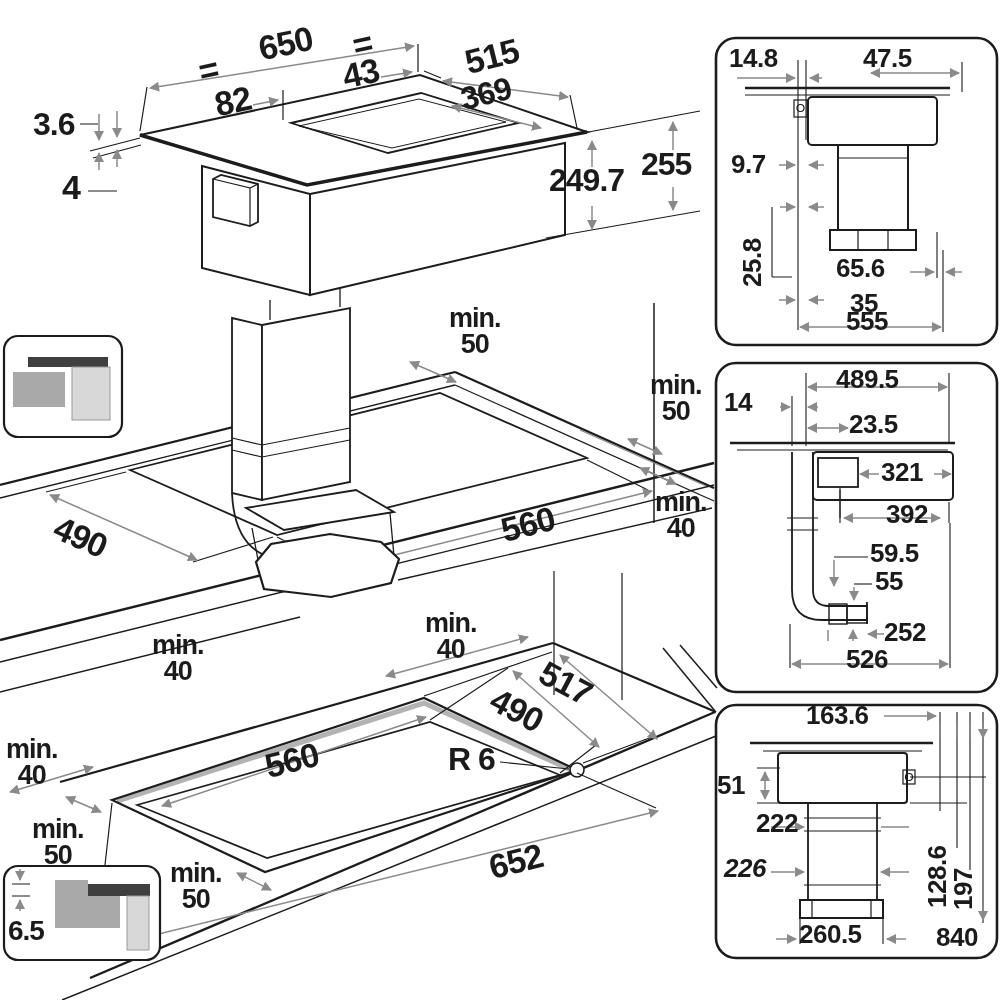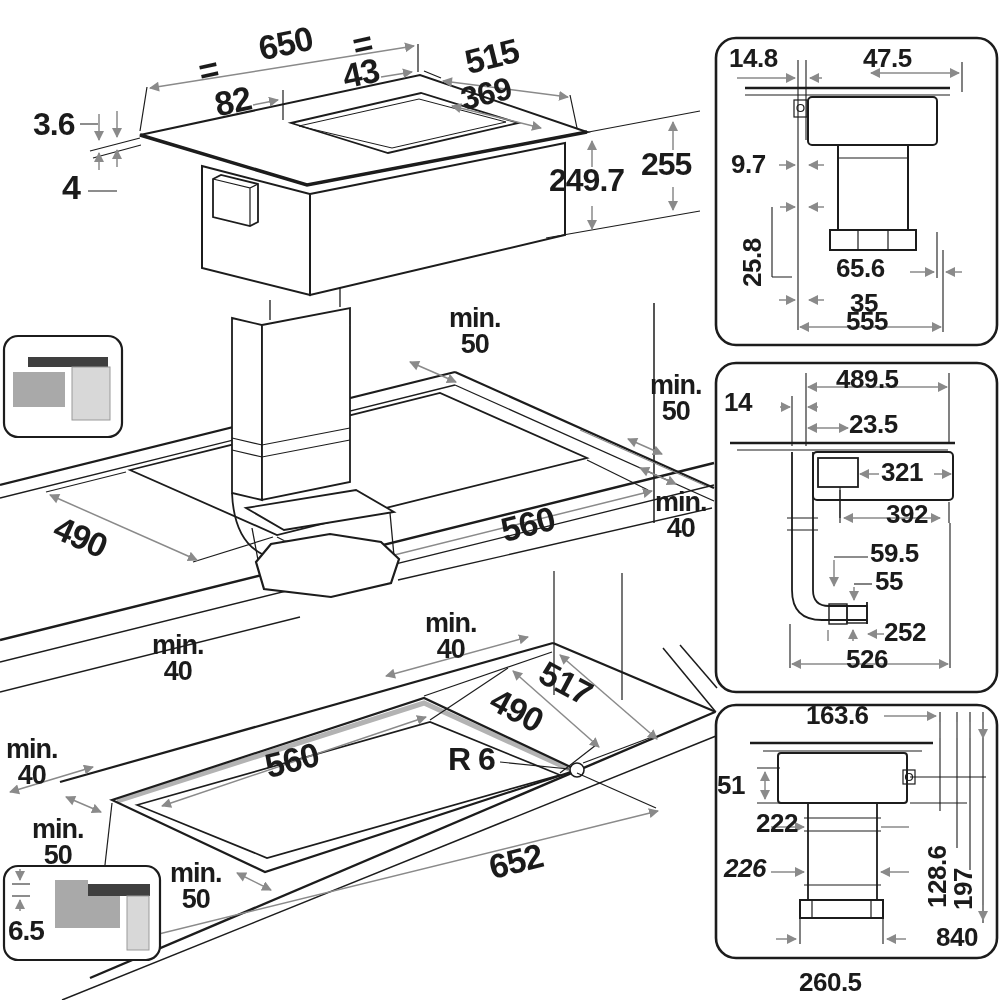--- a/index.html
+++ b/index.html
@@ -282,16 +282,16 @@
 <div class="lbl s26" style="left:875px;top:570px;">55</div>
 <div class="lbl s26" style="left:884px;top:621px;">252</div>
 <div class="lbl s26" style="left:846px;top:648px;">526</div>
 
 <div class="lbl s26" style="left:806px;top:704px;">163.6</div>
 <div class="lbl s26" style="left:717px;top:774px;">51</div>
 <div class="lbl s26" style="left:756px;top:812px;">222</div>
 <div class="lbl s26" style="left:724px;top:857px;font-style:italic;">226</div>
 <div class="lbl s26" style="left:926px;top:908px;transform:rotate(-90deg);">128.6</div>
 <div class="lbl s26" style="left:952px;top:910px;transform:rotate(-90deg);">197</div>
-<div class="lbl s26" style="left:799px;top:923px;margin-top:48px;">260.5</div>
+<div class="lbl s26" style="left:799px;top:923px;">260.5</div>
 <div class="lbl s26" style="left:936px;top:926px;">840</div>
 
 </div>
 
 </body></html>

